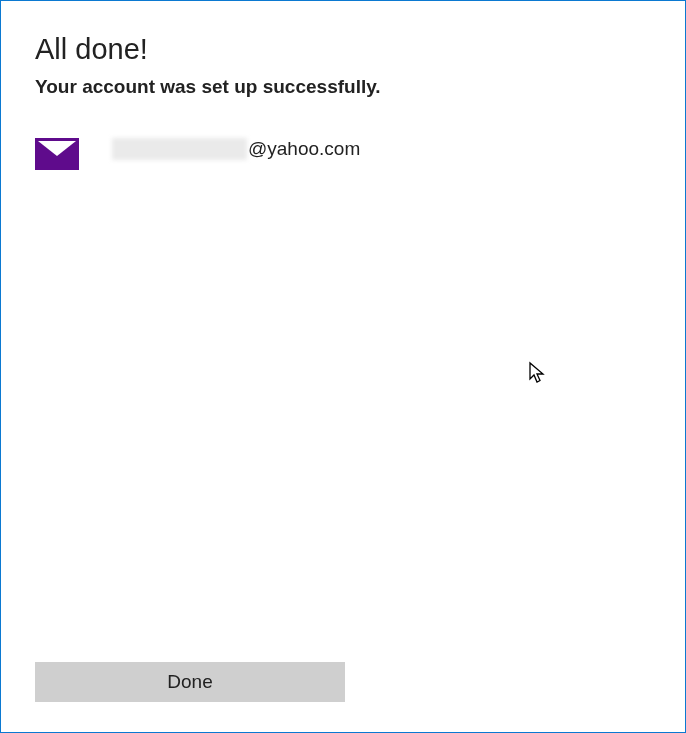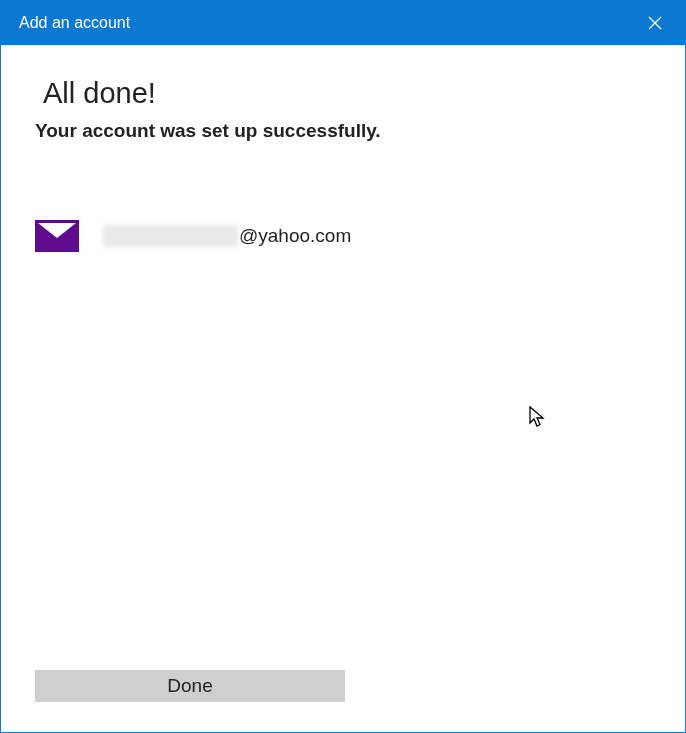--- a/index.html
+++ b/index.html
@@ -55,33 +55,31 @@
       padding: 32px 34px 22px 34px;
       display: flex;
       flex-direction: column;
       position: relative;
     }
     .heading {
       font-size: 29px;
       font-weight: 400;
       color: #222;
       margin-bottom: 10px;
-      margin-left: 8px;
     }
     .subheading {
       font-size: 19px;
       font-weight: 700;
       color: #222;
       margin-bottom: 40px;
     }
     .account-row {
       display: flex;
-      align-items: center;
-      gap: 24px;
-      margin-top: 38px;
+      align-items: flex-start;
+      gap: 33px;
     }
     .mail-icon {
       width: 44px;
       height: 32px;
       background: #5f0b8c;
       position: relative;
       flex-shrink: 0;
     }
     .mail-icon::before {
       content: "";
@@ -116,45 +114,36 @@
     }
     .cursor svg {
       width: 18px;
       height: 24px;
     }
     .footer {
       padding: 0 34px 30px 34px;
     }
     .done-btn {
       width: 310px;
-      height: 32px;
+      height: 40px;
       background: #cfcfcf;
       border: none;
       font-size: 19px;
       font-family: inherit;
       color: #222;
       cursor: pointer;
       display: flex;
       align-items: center;
       justify-content: center;
     }
   </style>
 </head>
 <body>
 
 <div class="window">
-  <div class="titlebar">
-    <div class="titlebar-title">Add an account</div>
-    <div class="close-btn">
-      <svg viewBox="0 0 14 14">
-        <line x1="1" y1="1" x2="13" y2="13"></line>
-        <line x1="13" y1="1" x2="1" y2="13"></line>
-      </svg>
-    </div>
-  </div>
 
   <div class="content">
     <div class="heading">All done!</div>
     <div class="subheading">Your account was set up successfully.</div>
 
     <div class="account-row">
       <div class="mail-icon"></div>
       <div class="email-text">
         <span class="redacted"></span>
         <span>@yahoo.com</span>

